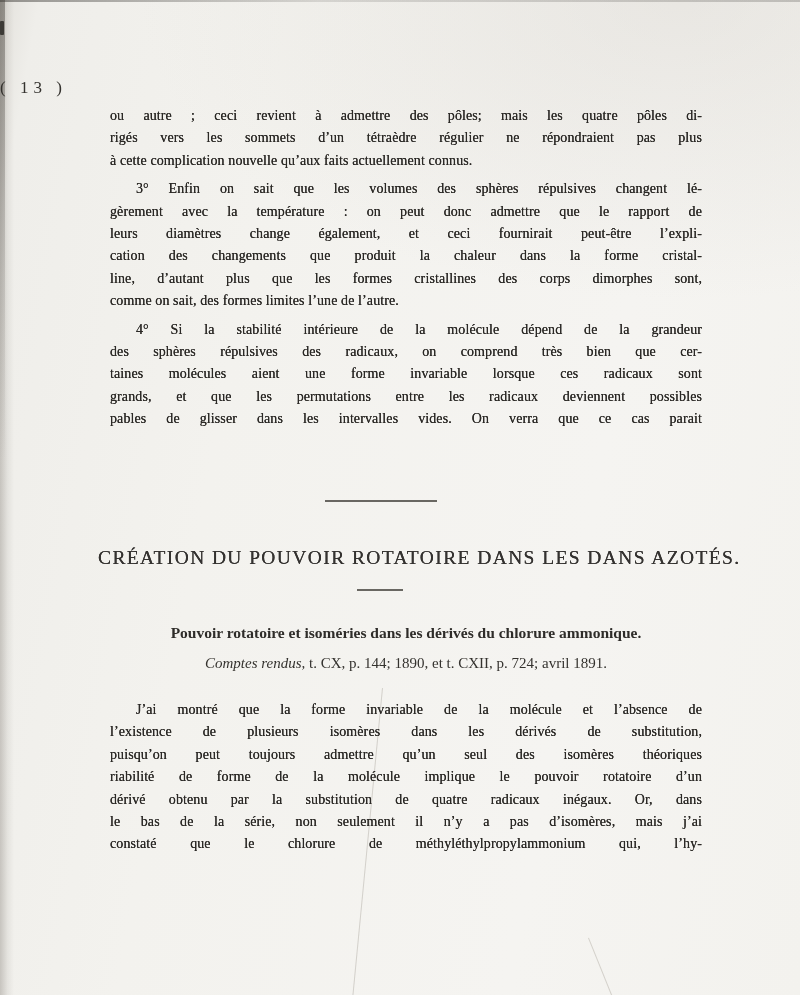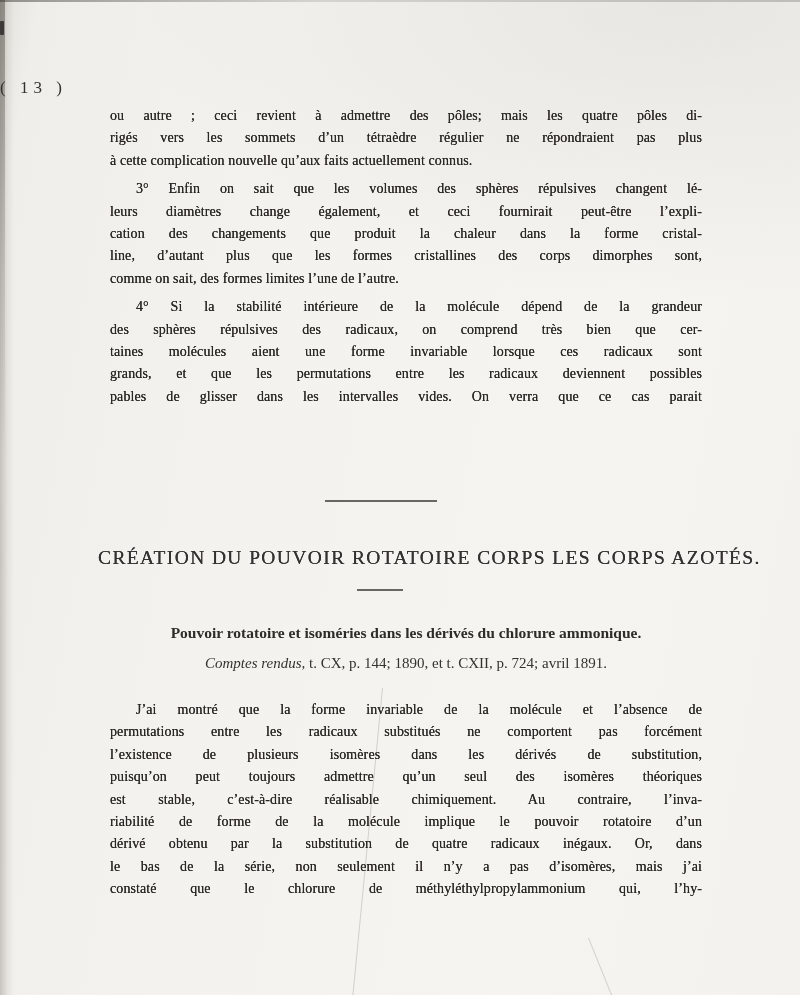--- a/index.html
+++ b/index.html
@@ -108,53 +108,52 @@
   <div class="pagenum">( 13 )</div>
 
   <div class="textcol" id="col-top">
     <div class="para">
       <div class="line">ou autre ; ceci revient à admettre des pôles; mais les quatre pôles di-</div>
       <div class="line">rigés vers les sommets d’un tétraèdre régulier ne répondraient pas plus</div>
       <div class="line last">à cette complication nouvelle qu’aux faits actuellement connus.</div>
     </div>
     <div class="para">
       <div class="line indent">3° Enfin on sait que les volumes des sphères répulsives changent lé-</div>
+      <div class="line">gèrement avec la température : on peut donc admettre que le rapport de</div>
       <div class="line">leurs diamètres change également, et ceci fournirait peut-être l’expli-</div>
       <div class="line">cation des changements que produit la chaleur dans la forme cristal-</div>
       <div class="line">line, d’autant plus que les formes cristallines des corps dimorphes sont,</div>
       <div class="line last">comme on sait, des formes limites l’une de l’autre.</div>
     </div>
     <div class="para">
       <div class="line indent">4° Si la stabilité intérieure de la molécule dépend de la grandeur</div>
       <div class="line">des sphères répulsives des radicaux, on comprend très bien que cer-</div>
       <div class="line">taines molécules aient une forme invariable lorsque ces radicaux sont</div>
       <div class="line">grands, et que les permutations entre les radicaux deviennent possibles</div>
       <div class="line">pables de glisser dans les intervalles vides. On verra que ce cas parait</div>
     </div>
   </div>
 
   <div class="rule" id="rule-1"></div>
 
-  <div class="section-title">CRÉATION DU POUVOIR ROTATOIRE CORPS LES CORPS AZOTÉS.</div>
+  <div class="section-title">CRÉATION DU POUVOIR ROTATOIRE DANS LES DANS AZOTÉS.</div>
 
   <div class="rule" id="rule-2"></div>
 
   <div class="section-subtitle">Pouvoir rotatoire et isoméries dans les dérivés du chlorure ammonique.</div>
 
   <div class="reference">
     <span class="journal">Comptes rendus,</span><span> t. CX, p. 144; 1890, et t. CXII, p. 724; avril 1891.</span>
   </div>
 
   <div class="textcol" id="col-bottom">
     <div class="para">
       <div class="line indent">J’ai montré que la forme invariable de la molécule et l’absence de</div>
-      <div class="line">permutations entre les radicaux substitués ne comportent pas forcément</div>
       <div class="line">l’existence de plusieurs isomères dans les dérivés de substitution,</div>
       <div class="line">puisqu’on peut toujours admettre qu’un seul des isomères théoriques</div>
-      <div class="line">est stable, c’est-à-dire réalisable chimiquement. Au contraire, l’inva-</div>
       <div class="line">riabilité de forme de la molécule implique le pouvoir rotatoire d’un</div>
       <div class="line">dérivé obtenu par la substitution de quatre radicaux inégaux. Or, dans</div>
       <div class="line">le bas de la série, non seulement il n’y a pas d’isomères, mais j’ai</div>
       <div class="line">constaté que le chlorure de méthyléthylpropylammonium qui, l’hy-</div>
     </div>
   </div>
 
 </div>
 
 </body></html>

